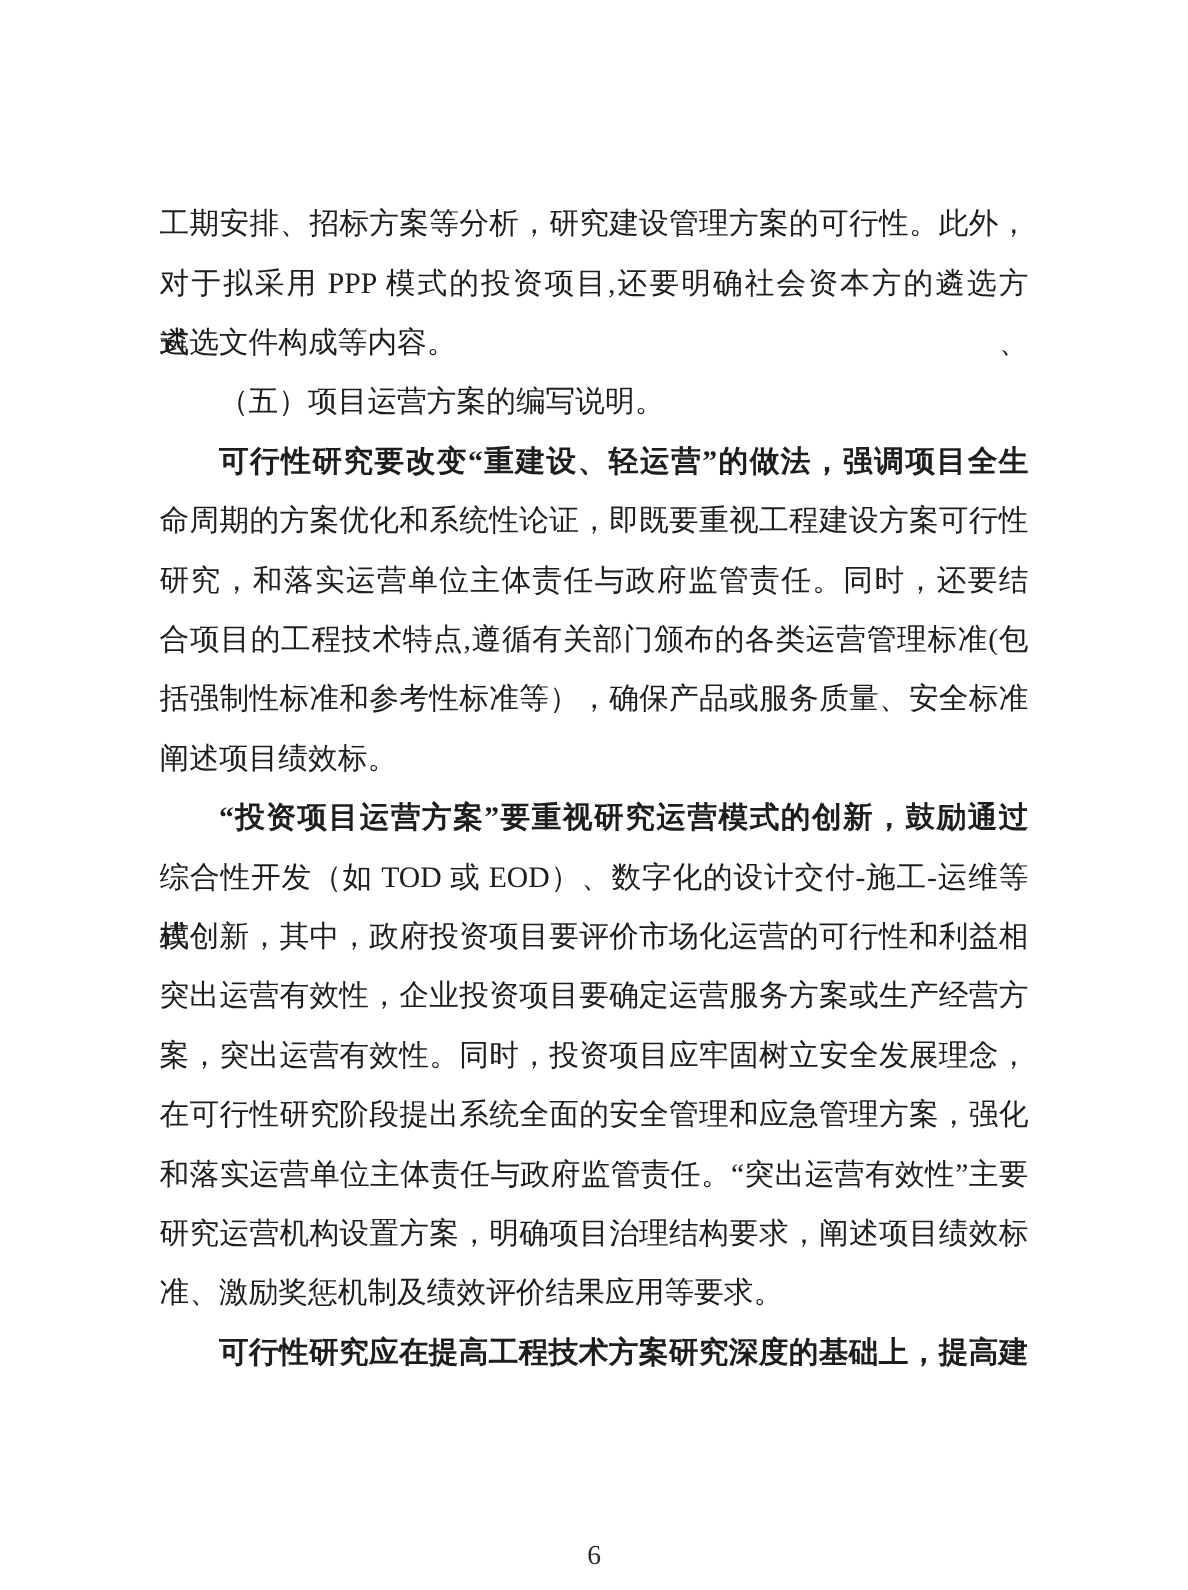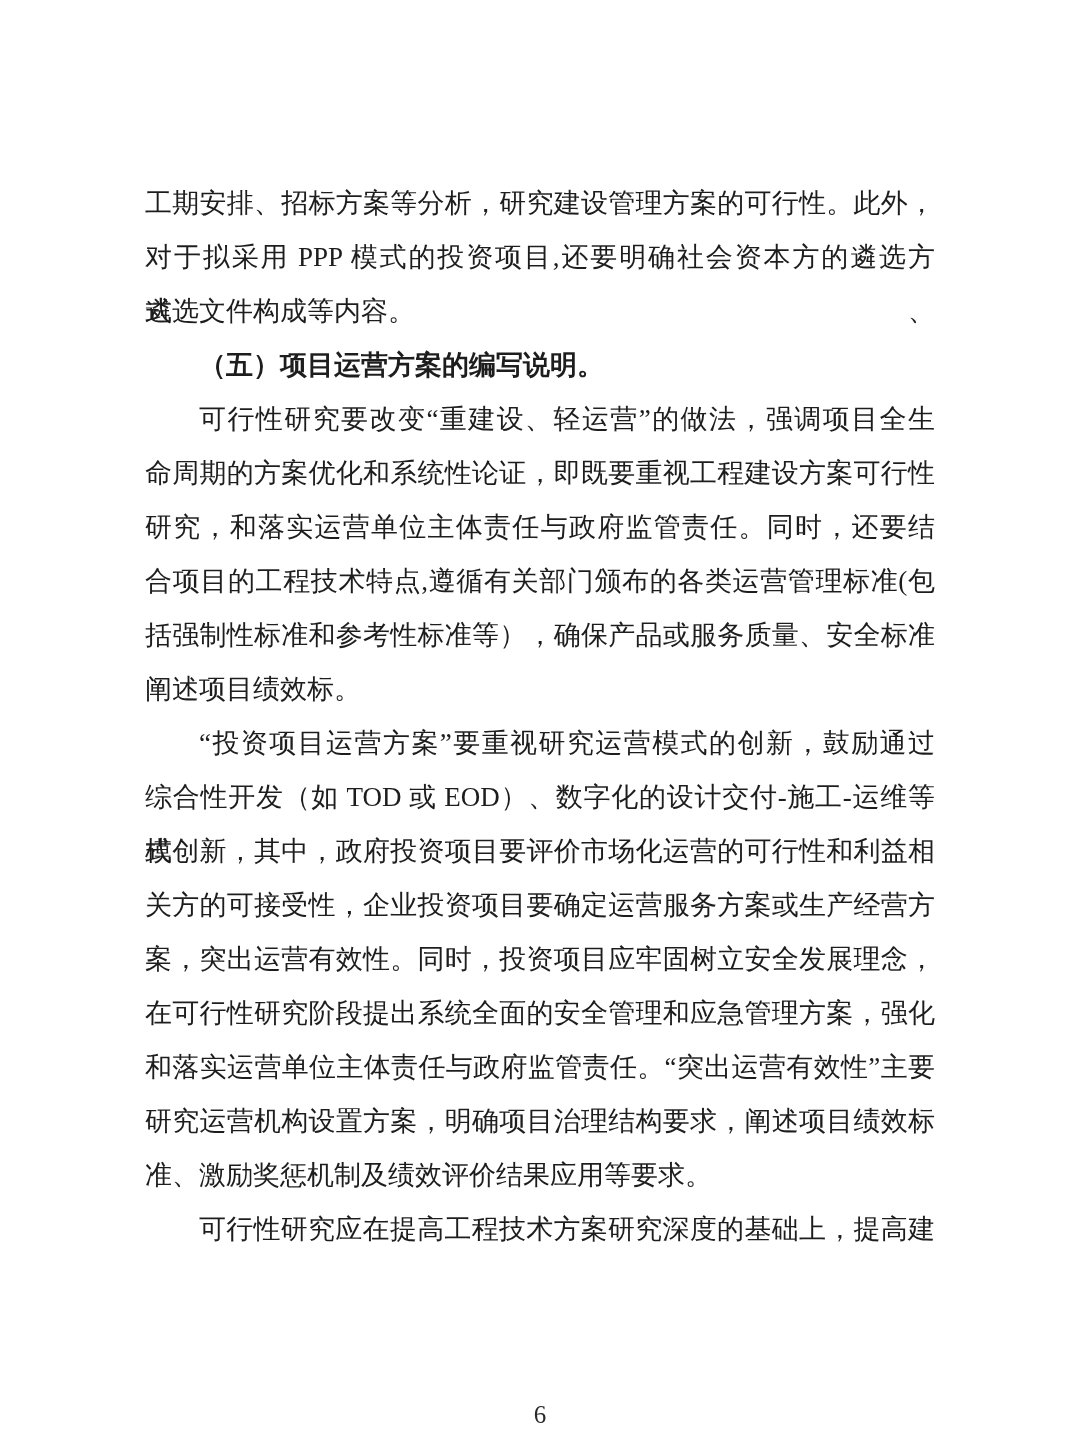--- a/index.html
+++ b/index.html
@@ -37,23 +37,24 @@
     white-space: normal;
     color: #1d1d1d;
   }
   .justify {
     text-align: justify;
     text-align-last: justify;
     text-justify: inter-ideograph;
   }
   .indent {
     text-indent: 54px;
+    font-weight: bold;
   }
   .heading {
-    font-weight: bold;
+    font-weight: normal;
     text-indent: 54px;
   }
   .page-number {
     position: absolute;
     left: 0;
     top: 1398px;
     width: 1080px;
     text-align: center;
     font-size: 25px;
     line-height: 34px;
@@ -71,21 +72,21 @@
     <div class="line heading">（五）项目运营方案的编写说明。</div>
     <div class="line justify indent">可行性研究要改变“重建设、轻运营”的做法，强调项目全生</div>
     <div class="line justify">命周期的方案优化和系统性论证，即既要重视工程建设方案可行性</div>
     <div class="line justify">研究，和落实运营单位主体责任与政府监管责任。同时，还要结</div>
     <div class="line justify">合项目的工程技术特点,遵循有关部门颁布的各类运营管理标准(包</div>
     <div class="line justify">括强制性标准和参考性标准等），确保产品或服务质量、安全标准</div>
     <div class="line">阐述项目绩效标。</div>
     <div class="line justify indent">“投资项目运营方案”要重视研究运营模式的创新，鼓励通过</div>
     <div class="line justify">综合性开发（如 TOD 或 EOD）、数字化的设计交付-施工-运维等模</div>
     <div class="line justify">式创新，其中，政府投资项目要评价市场化运营的可行性和利益相</div>
-    <div class="line justify">关方的可接受性，企业投资项目要确定运营服务方案或生产经营方</div>
+    <div class="line justify">突出运营有效性，企业投资项目要确定运营服务方案或生产经营方</div>
     <div class="line justify">案，突出运营有效性。同时，投资项目应牢固树立安全发展理念，</div>
     <div class="line justify">在可行性研究阶段提出系统全面的安全管理和应急管理方案，强化</div>
     <div class="line justify">和落实运营单位主体责任与政府监管责任。“突出运营有效性”主要</div>
     <div class="line justify">研究运营机构设置方案，明确项目治理结构要求，阐述项目绩效标</div>
     <div class="line">准、激励奖惩机制及绩效评价结果应用等要求。</div>
     <div class="line justify indent">可行性研究应在提高工程技术方案研究深度的基础上，提高建</div>
   </div>
   <div class="page-number">6</div>
 </div>
 

